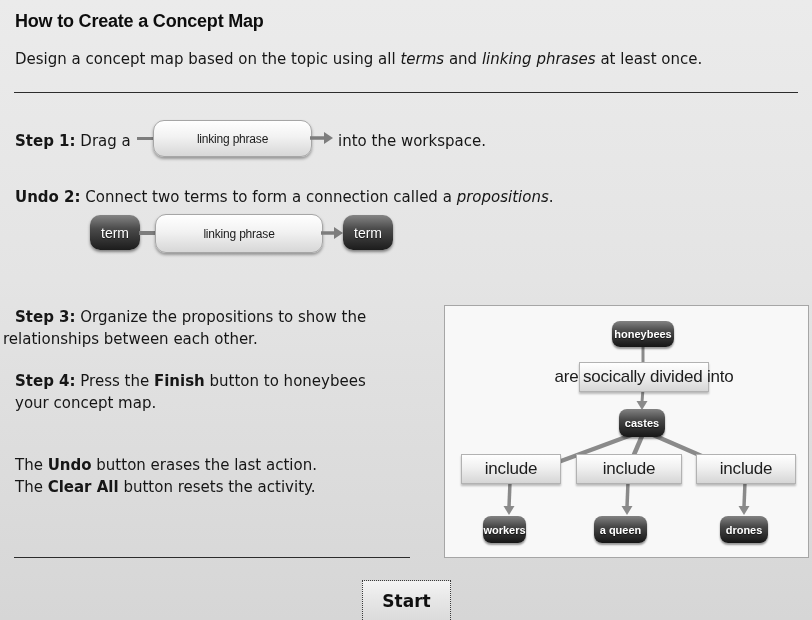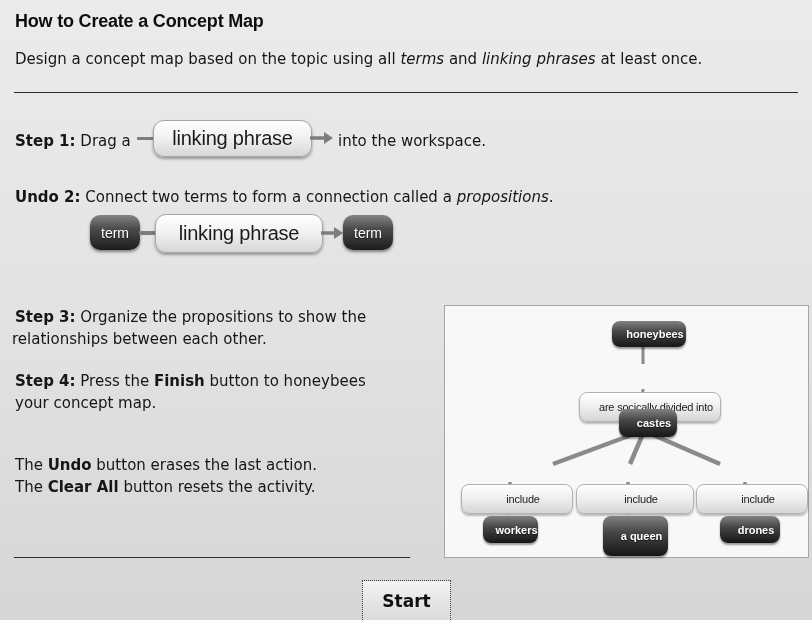--- a/index.html
+++ b/index.html
@@ -24,54 +24,53 @@
   .body-text { font-size:15px; line-height:22px; }
   b { font-weight:bold; }
   i { font-style:italic; }
 
   
   .step-pill {
     border-radius:11px; border:1px solid #a6a6a6;
     background: linear-gradient(180deg, #ffffff 0%, #f2f2f2 45%, #d7d7d7 100%);
     box-shadow: 0 2px 3px rgba(0,0,0,0.35);
     display:flex; align-items:center; justify-content:center;
-    font-family:"Liberation Sans", sans-serif; font-size:20px;
+    font-family:"Liberation Sans", sans-serif; font-size:12px;
     letter-spacing:-0.2px; color:#1b1b1b; white-space:nowrap;
   }
   .term-box {
     border-radius:10px;
     background: linear-gradient(180deg, #858585 0%, #4a4a4a 40%, #1c1c1c 100%);
     box-shadow: 0 2px 3px rgba(0,0,0,0.45);
     display:flex; align-items:center; justify-content:center;
     font-family:"Liberation Sans", sans-serif; font-size:14px; color:#ffffff;
     text-shadow:0 1px 1px rgba(0,0,0,0.6); white-space:nowrap;
   }
   .dash { height:3px; background:#7d7d7d; }
 
   
   .map-panel {
     left:444px; top:305px; width:363px; height:251px;
     background:#f8f8f8; border:1px solid #a6a6a6;
   }
   .node {
     position:absolute; display:flex; align-items:center; justify-content:center;
-    font-family:"Liberation Sans", sans-serif; white-space:nowrap;padding-left:12px;
+    font-family:"Liberation Sans", sans-serif; white-space:nowrap;
   }
   .node.term {
     border-radius:8px; color:#fff; font-weight:bold; font-size:11px;
     background: linear-gradient(180deg, #828282 0%, #474747 40%, #161616 100%);
     box-shadow: 0 2px 2px rgba(0,0,0,0.4);
     text-shadow: 0 1px 1px rgba(0,0,0,0.6);
   }
   .node.linking {
-    border-radius:8px; color:#1c1c1c; font-size:11px; letter-spacing:-0.2px;
+    border-radius:0; color:#1c1c1c; font-size:17px; letter-spacing:-0.2px;
     border:1px solid #b2b2b2;
     background: linear-gradient(180deg, #ffffff 0%, #f0f0f0 45%, #d6d6d6 100%);
     box-shadow: 0 2px 2px rgba(0,0,0,0.25);
-    margin-top: 30px;
   }
 
   .start-button {
     left:362px; top:580px; width:89px; height:46px;
     border:1px dotted #3a3a3a;
     background: linear-gradient(180deg, #f4f4f4 0%, #e6e6e6 45%, #d8d8d8 100%);
     display:flex; align-items:flex-start; justify-content:center;
     font-size:17px; font-weight:bold; color:#0f0f0f;
     padding-top:0; box-sizing:border-box; cursor:pointer;
   }
@@ -107,21 +106,21 @@
     </div>
   <svg class="abs" style="left:321px; top:224px;" width="23" height="18">
     <line x1="0" y1="9" x2="14" y2="9" stroke="#7d7d7d" stroke-width="3.5"></line>
     <polygon points="13,3 13,15 22,9" fill="#7d7d7d"></polygon>
   </svg>
   <div class="abs term-box" style="left:343px; top:215px; width:50px; height:35px;">
       <span>term</span>
     </div>
 
   <div class="abs body-text nowrap" style="left:15px; top:306px;"><b>Step 3:</b><span> Organize the propositions to show the</span></div>
-  <div class="abs body-text nowrap" style="left:12px; top:328px;">relationships between each other.</div>
+  <div class="abs body-text nowrap" style="left:3px; top:328px;">relationships between each other.</div>
 
   <div class="abs body-text nowrap" style="left:15px; top:370px;"><b>Step 4:</b><span> Press the </span><b>Finish</b><span> button to honeybees</span></div>
   <div class="abs body-text nowrap" style="left:15px; top:392px;">your concept map.</div>
 
   <div class="abs body-text nowrap" style="left:15px; top:454px;"><span>The </span><b>Undo</b><span> button erases the last action.</span></div>
   <div class="abs body-text nowrap" style="left:15px; top:476px;"><span>The </span><b>Clear All</b><span> button resets the activity.</span></div>
 
   <div class="abs rule rule-bottom"></div>
 
   <div class="abs map-panel">
@@ -139,21 +138,21 @@
       <line x1="300" y1="176" x2="299" y2="201" stroke="#8a8a8a" stroke-width="3.5"></line>
       <polygon points="293.5,200 304.5,200 299,209" fill="#8a8a8a"></polygon>
     </svg>
     <div class="node term" style="left:167px; top:15px;  width:62px;  height:26px;">honeybees</div>
     <div class="node linking" style="left:134px; top:56px;  width:128px; height:28px;">are socically divided into</div>
     <div class="node term" style="left:174px; top:103px; width:46px;  height:28px;">castes</div>
     <div class="node linking" style="left:16px;  top:148px; width:98px;  height:28px;">include</div>
     <div class="node linking" style="left:131px; top:148px; width:104px; height:28px;">include</div>
     <div class="node linking" style="left:251px; top:148px; width:98px;  height:28px;">include</div>
     <div class="node term" style="left:38px;  top:210px; width:43px;  height:27px;">workers</div>
-    <div class="node term" style="left:158px; top:210px; width:53px;  height:40px;">a queen</div>
+    <div class="node term" style="left:149px; top:210px; width:53px;  height:27px;">a queen</div>
     <div class="node term" style="left:275px; top:210px; width:48px;  height:27px;">drones</div>
   </div>
 
   <div class="abs start-button">
       <span>Start</span>
     </div>
 
 </div>
 
 </body></html>

